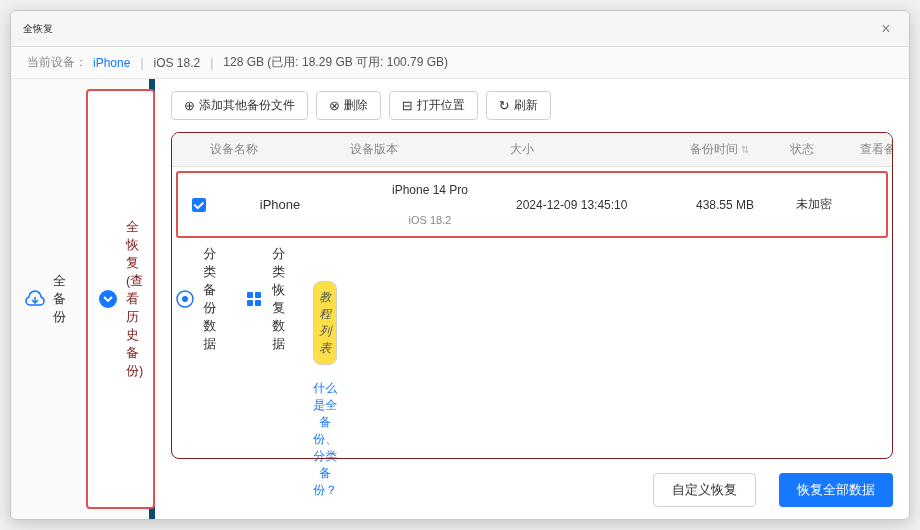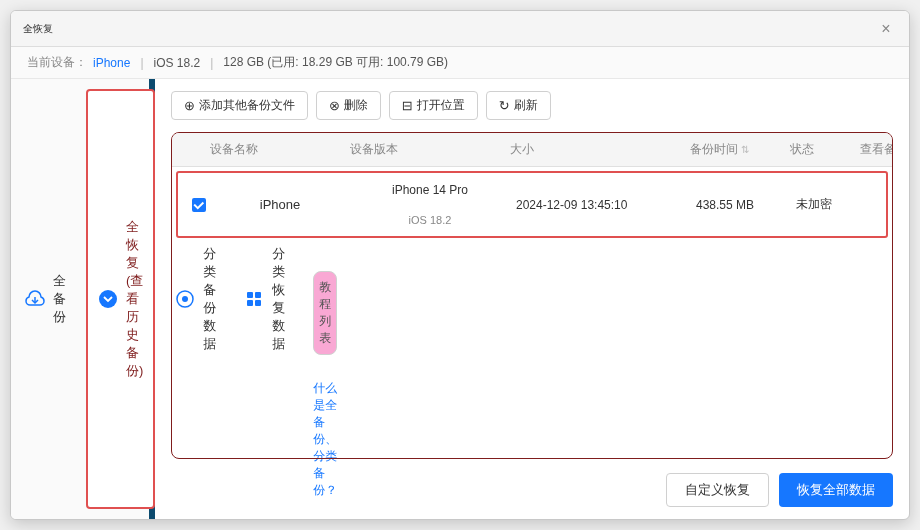--- a/index.html
+++ b/index.html
@@ -121,25 +121,26 @@
     }
     .sidebar-bottom {
       margin-top: auto;
       padding: 12px 14px;
     }
     .tutorial-btn {
       width: 100%;
       padding: 7px 0;
       border: 1px solid #d0d0d0;
       border-radius: 8px;
-      background: #f9a8d4;
+      background: #fde047;
       color: #555;
       font-size: 12px;
       cursor: pointer;
       text-align: center;
+      font-style: italic;
     }
     .help-link {
       margin-top: 8px;
       font-size: 12px;
       color: #1677ff;
       cursor: pointer;
       text-decoration: none;
     }
     .right-panel {
       flex: 1;
@@ -264,21 +265,21 @@
     }
     .bottom-bar {
       display: flex;
       align-items: center;
       justify-content: space-between;
       padding: 10px 0 0 0;
       margin-top: 4px;
     }
     .bottom-right {
       display: flex;
-      gap: 10px;
+      gap: 23px;
     }
     .btn-secondary {
       padding: 7px 18px;
       border: 1px solid #d0d0d0;
       border-radius: 4px;
       background: #fff;
       color: #333;
       font-size: 13px;
       cursor: pointer;
     }
@@ -366,21 +367,21 @@
               <span></span>
               <span></span>
               <span></span>
           </div>
         </div>
         <span class="sidebar-item-label">分类恢复数据</span>
       </div>
 
       <div class="sidebar-bottom">
         <button class="tutorial-btn">教程列表</button>
-        <div style="margin-top:25px;">
+        <div style="margin-top:15px;text-align:center;">
           <a class="help-link">什么是全备份、分类备份？</a>
         </div>
       </div>
     </div>
 
     <div class="right-panel">
 
       <div class="toolbar">
         <button class="toolbar-btn">
           <span class="btn-icon">⊕</span>

